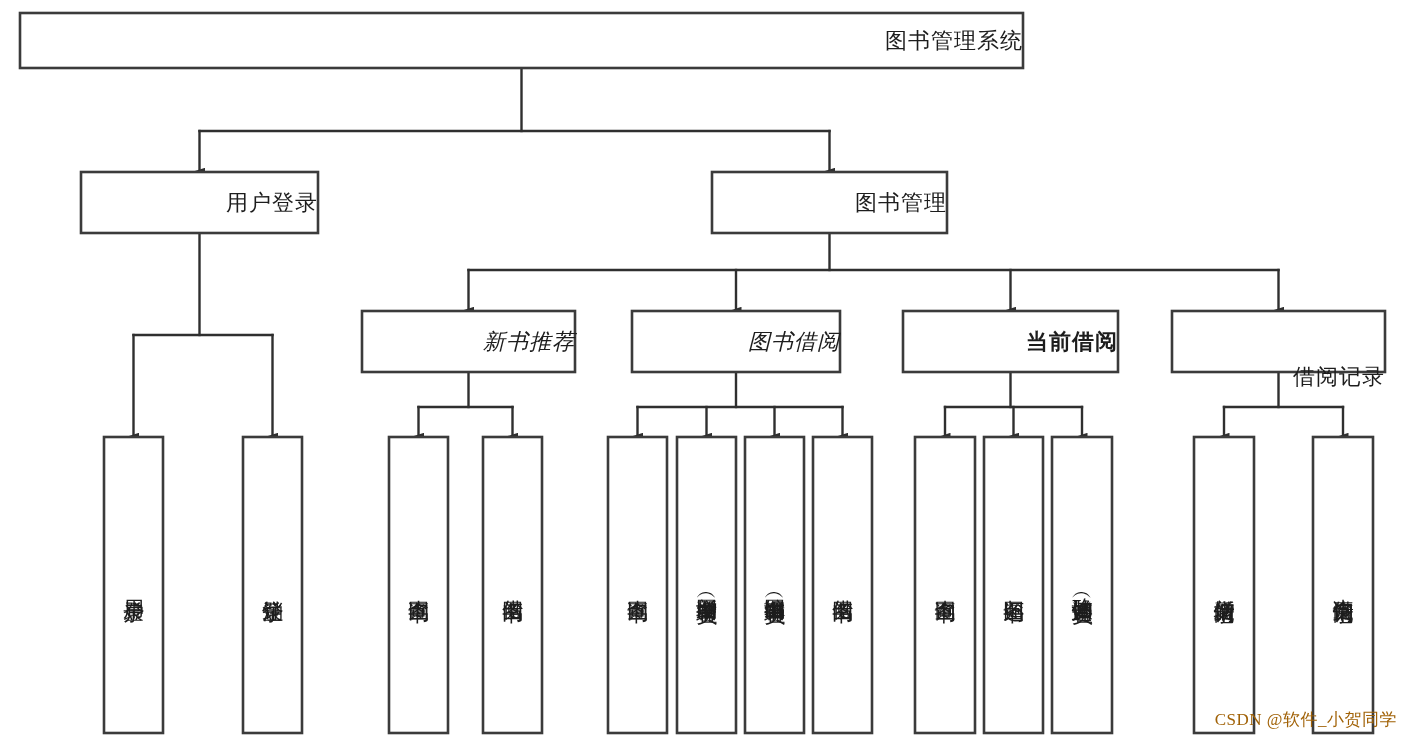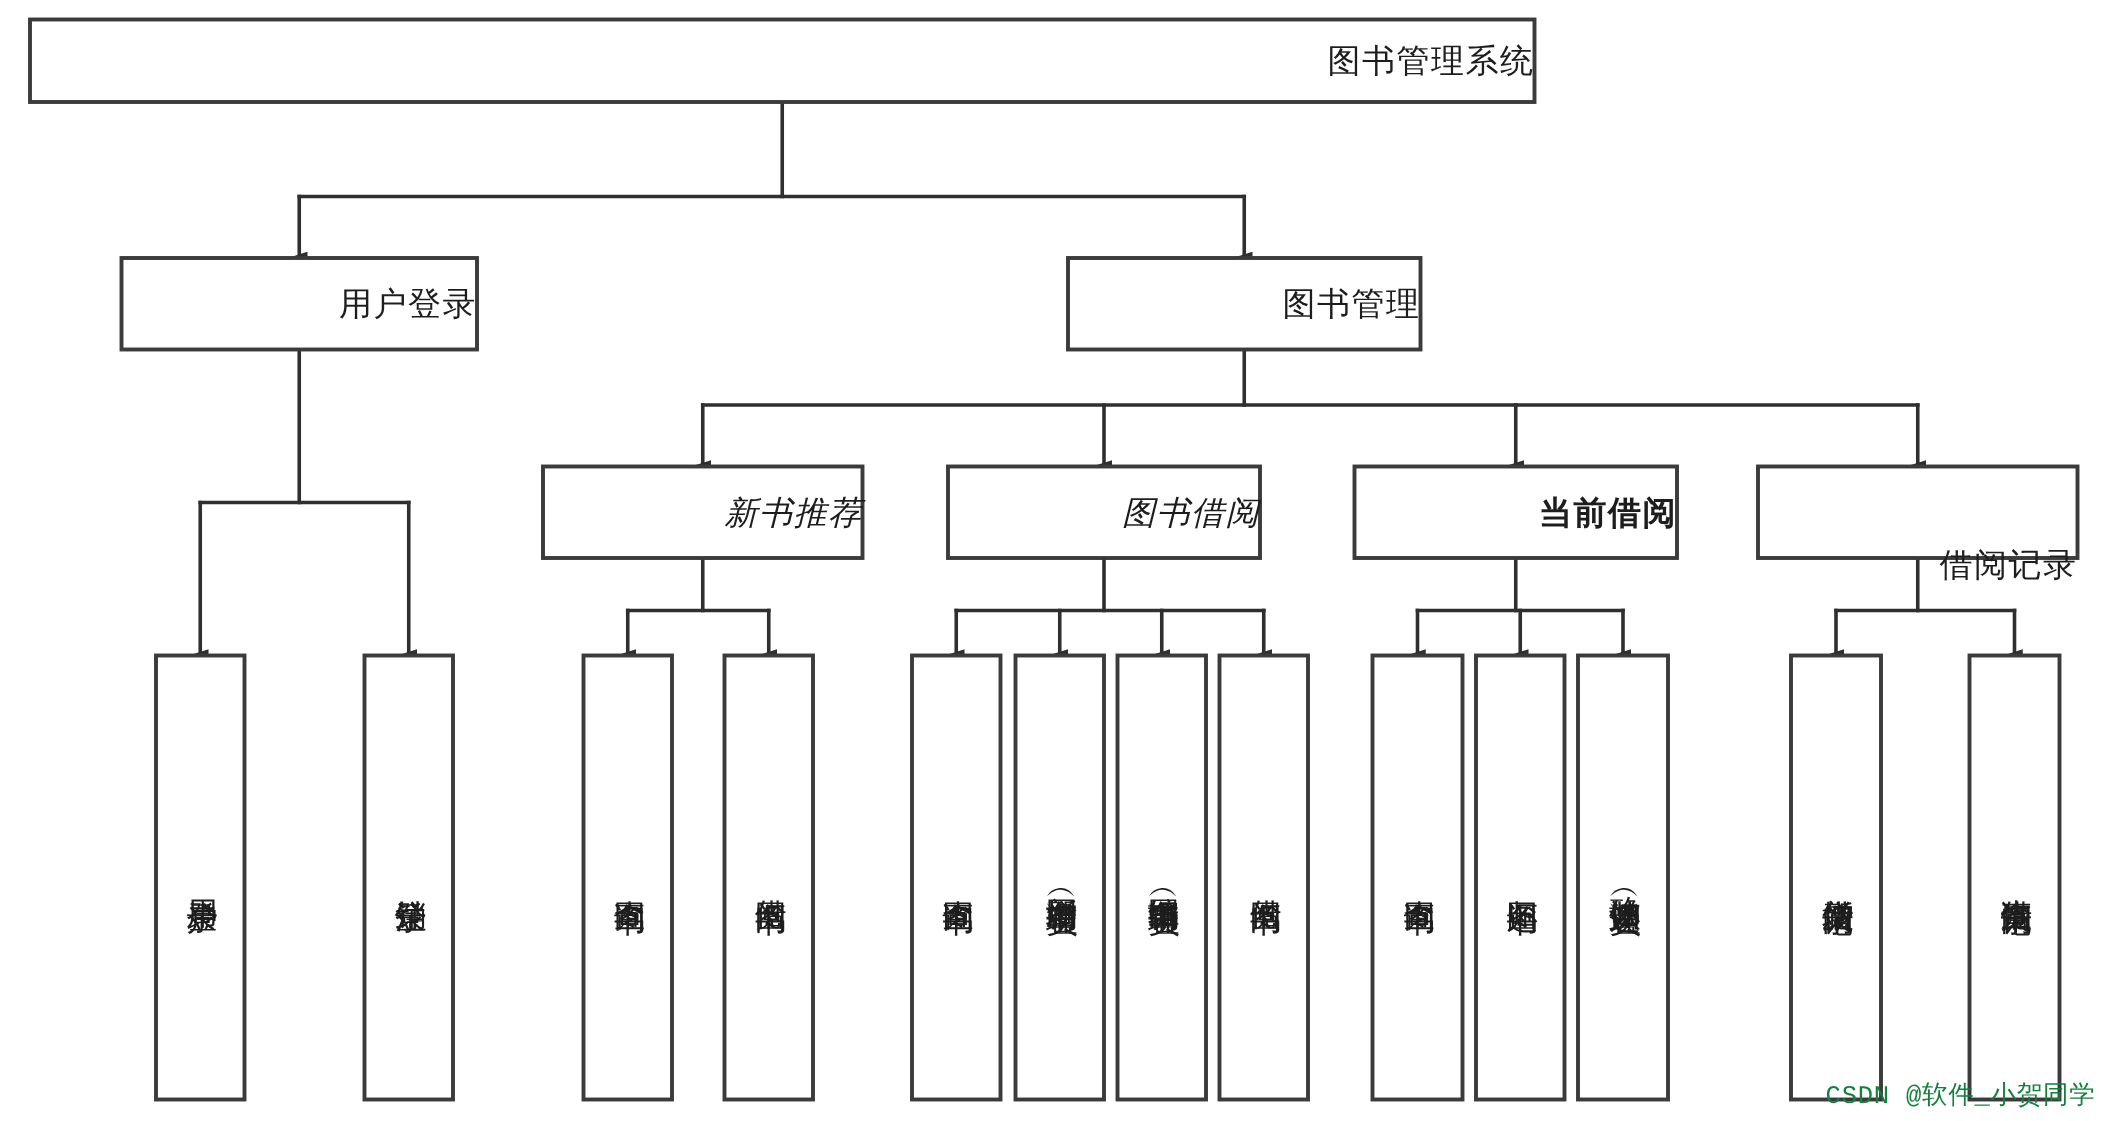--- a/index.html
+++ b/index.html
@@ -65,24 +65,24 @@
   .htext {
     font-family: "Liberation Sans", "DejaVu Sans", sans-serif;
     font-size: 22px;
     color: #1d1d1d;
     letter-spacing: 1px;
     white-space: nowrap;
   }
   #watermark {
     position: absolute;
     right: 8px;
-    bottom: 6px;
-    font-family: Liberation Mono, monospace;
+    bottom: 16px;
+    font-family: Liberation Serif, serif;
     font-size: 17px;
-    color: #15803d;
+    color: #a16207;
     letter-spacing: 0.5px;
     white-space: nowrap;
   }
 </style>
 </head>
 <body>
 
 <div id="diagram-root">
 
   <svg class="diagram" viewBox="0 0 1405 747">

